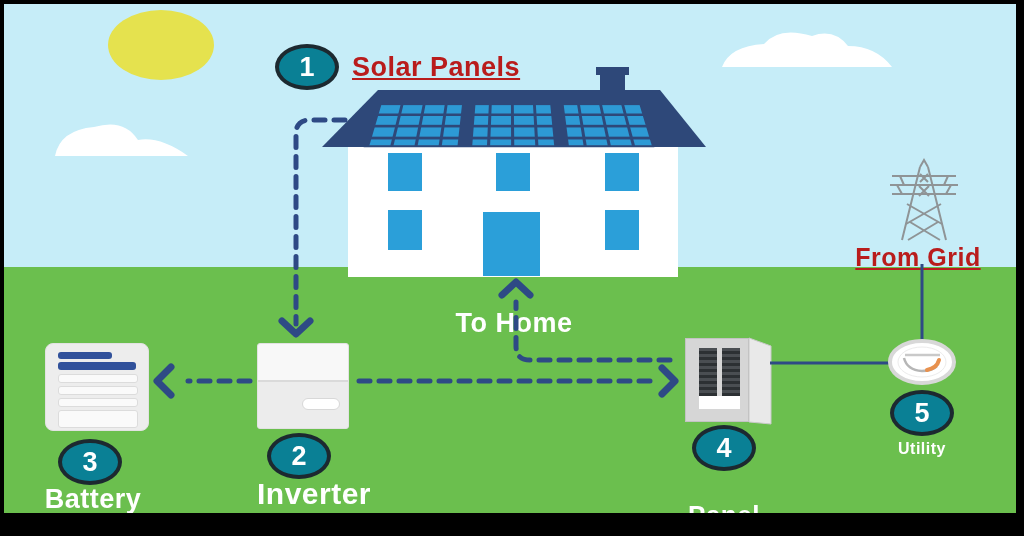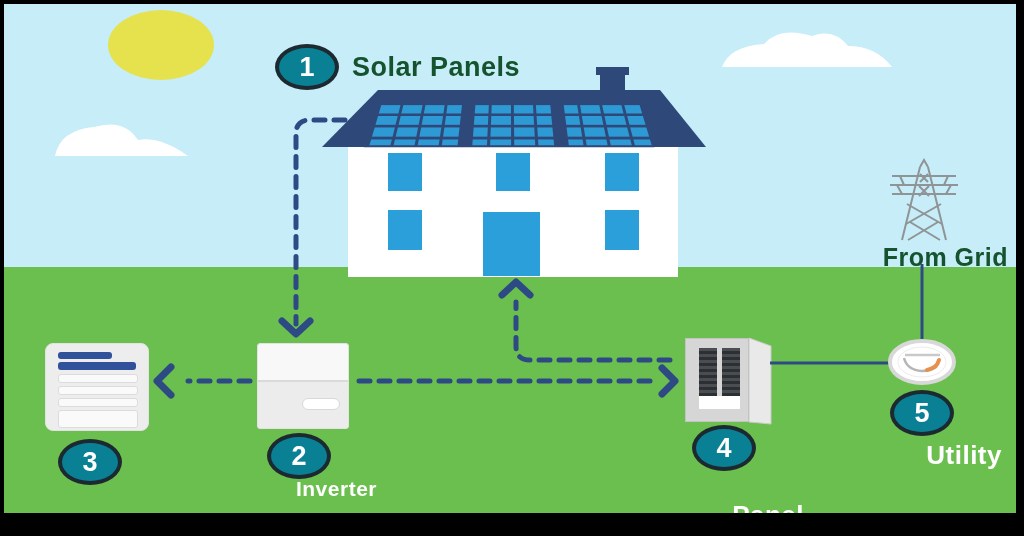--- a/index.html
+++ b/index.html
@@ -39,23 +39,23 @@
   .breaker { position:absolute; top:9px; width:18px; height:48px; background:repeating-linear-gradient(180deg,#4a4e52 0 3px,#2c3033 3px 6px); }
   .epanel-strip { position:absolute; left:13px; top:57px; width:41px; height:13px; background:#ffffff; }
 
   
   .badge { position:absolute; width:64px; height:46px; border:4px solid #1c2930; border-radius:50%;
     background:#0a8095; color:#ffffff; font-weight:bold; font-size:27px;
     display:flex; align-items:center; justify-content:center; z-index:2; }
 
   
   .lbl { position:absolute; font-weight:bold; z-index:2; letter-spacing:0.5px; }
-  .lbl.gray { color:#14532d; }
+  .lbl.gray { color:#b91c1c;text-decoration:underline; }
   .lbl.white { color:#ffffff; }
-  .center { text-align:right; }
+  .center { text-align:center; }
 </style>
 </head>
 <body>
 
 <div class="frame">
   <div class="scene">
 
     <div class="grass"></div>
     <div class="sun"></div>
 
@@ -144,18 +144,20 @@
       </div>
     <div class="badge" style="left:688px;top:421px">
         <span>4</span>
       </div>
     <div class="badge" style="left:886px;top:386px">
         <span>5</span>
       </div>
 
     <div class="lbl gray" style="left:348px;top:48px;font-size:27px">Solar Panels</div>
     <div class="lbl gray center" style="left:824px;top:239px;width:180px;font-size:25px">From Grid</div>
-    <div class="lbl white center" style="left:213px;top:473px;width:160px;font-size:21px">Inverter</div>
+    <div class="lbl white center" style="left:420px;top:304px;width:180px;font-size:27px">To Home</div>
+    <div class="lbl white center" style="left:230px;top:473px;width:160px;font-size:30px">Inverter</div>
+    <div class="lbl white center" style="left:9px;top:480px;width:160px;font-size:27px">Battery</div>
     <div class="lbl white center" style="left:640px;top:496px;width:160px;font-size:26px">Panel</div>
-    <div class="lbl white center" style="left:838px;top:436px;width:160px;font-size:26px">Utility</div>
+    <div class="lbl white center" style="left:838px;top:436px;width:160px;font-size:16px">Utility</div>
 
   </div>
 </div>
 
 </body></html>

